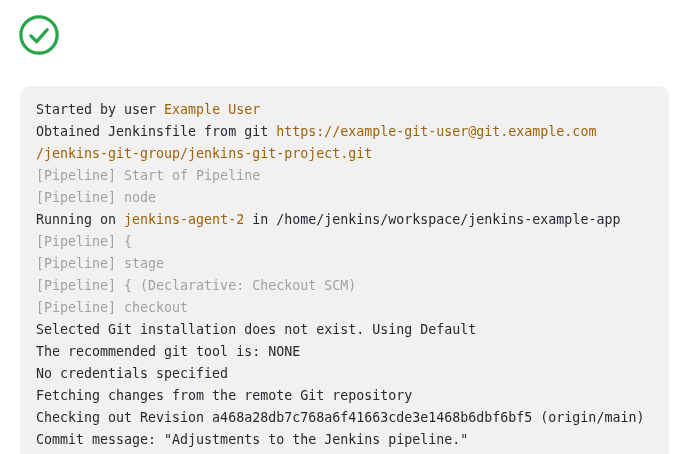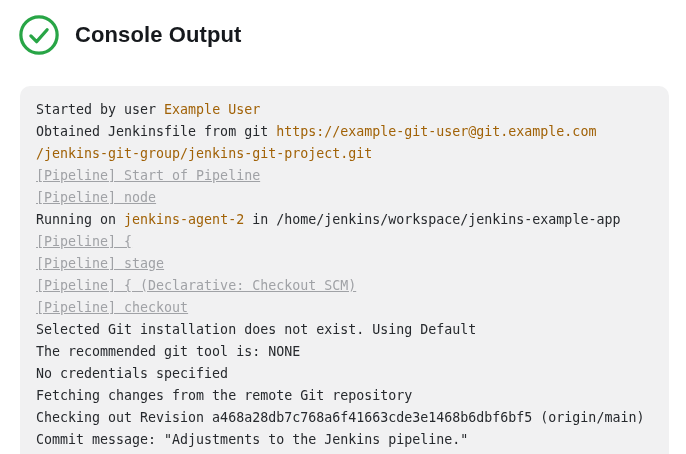--- a/index.html
+++ b/index.html
@@ -43,29 +43,28 @@
     padding: 13px 16px 18px 16px;
     font-family: "DejaVu Sans Mono", monospace;
     font-size: 13.3px;
     line-height: 22px;
     color: #26292d;
     white-space: pre-wrap;
     word-break: break-all;
   }
   .console-line { min-height: 22px; }
   .seg-text  { color: #26292d; margin-top: 30px; }
-  .seg-muted { color: #a0a2a6; text-decoration: underline; }
+  .seg-muted { color: #a0a2a6; }
   .seg-link  { color: #a16207; text-decoration: none; cursor: pointer; }
 </style>
 </head>
 <body>
 
 <div class="header">
   <span class="status-icon-wrap">
     <svg width="42" height="42" viewBox="0 0 44 44">
       <circle cx="22" cy="22" r="19" fill="none" stroke="#28a546" stroke-width="3.4"></circle>
       <path d="M13.5 23 L19.5 29 L30.5 16.5" fill="none" stroke="#28a546" stroke-width="3.4" stroke-linecap="round" stroke-linejoin="round"></path>
     </svg>
   </span>
-  <span class="page-title">Console Output</span>
 </div>
 
 <div class="console-box"><div class="console-line"><span class="seg-text">Started by user </span><a class="seg-link">Example User</a></div><div class="console-line"><span class="seg-text">Obtained Jenkinsfile from git </span><a class="seg-link">https://example-git-user@git.example.com</a></div><div class="console-line"><a class="seg-link">/jenkins-git-group/jenkins-git-project.git</a></div><div class="console-line"><span class="seg-muted">[Pipeline] Start of Pipeline</span></div><div class="console-line"><span class="seg-muted">[Pipeline] node</span></div><div class="console-line"><span class="seg-text">Running on </span><a class="seg-link">jenkins-agent-2</a><span class="seg-text"> in /home/jenkins/workspace/jenkins-example-app</span></div><div class="console-line"><span class="seg-muted">[Pipeline] {</span></div><div class="console-line"><span class="seg-muted">[Pipeline] stage</span></div><div class="console-line"><span class="seg-muted">[Pipeline] { (Declarative: Checkout SCM)</span></div><div class="console-line"><span class="seg-muted">[Pipeline] checkout</span></div><div class="console-line"><span class="seg-text">Selected Git installation does not exist. Using Default</span></div><div class="console-line"><span class="seg-text">The recommended git tool is: NONE</span></div><div class="console-line"><span class="seg-text">No credentials specified</span></div><div class="console-line"><span class="seg-text">Fetching changes from the remote Git repository</span></div><div class="console-line"><span class="seg-text">Checking out Revision a468a28db7c768a6f41663cde3e1468b6dbf6bf5 (origin/main)</span></div><div class="console-line"><span class="seg-text">Commit message: "Adjustments to the Jenkins pipeline."</span></div></div>
 
 </body></html>

